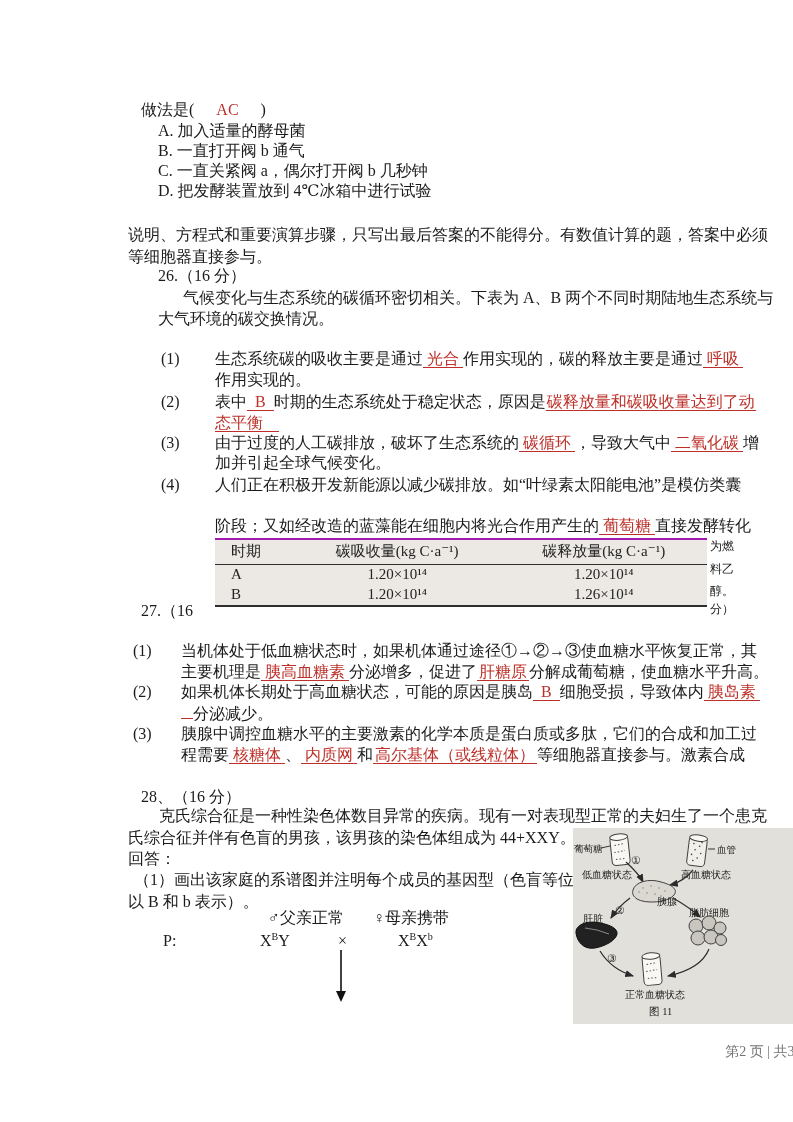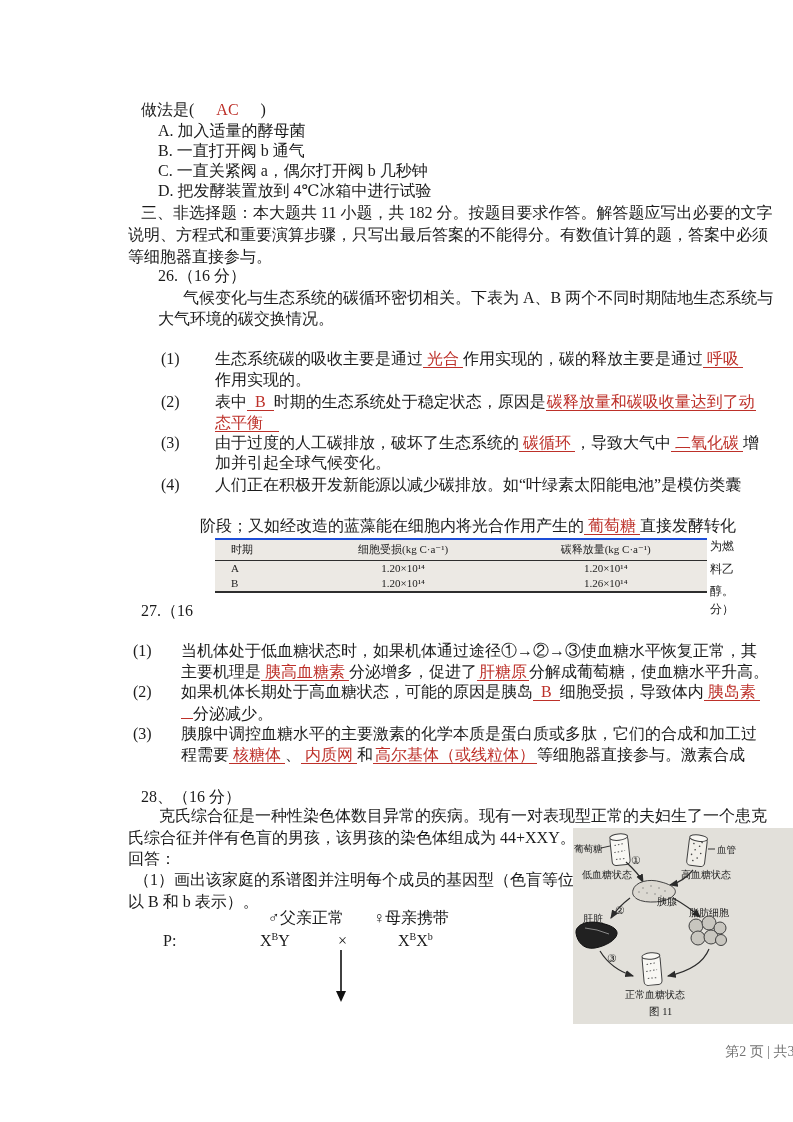--- a/index.html
+++ b/index.html
@@ -10,22 +10,22 @@
   .ln { position:absolute; white-space:nowrap; font-size:16px; line-height:20px; }
   .ln .gap25 { display:inline-block; width:22px; }
   .ino  { display:inline-block; width:54px; }
   .ino2 { display:inline-block; width:48px; }
   .ans  { color:#bd3029; border-bottom:1px solid #bd3029; padding:0 4px; }
   .ans.wide  { padding:0 8px; }
   .ans.tail  { padding-right:16px; }
   .ans.cont  { display:inline-block; width:12px; height:15px; padding:0; }
   .ctable {
     position:absolute; left:187px; top:538px; width:492px; border-collapse:collapse;
-    background:#ece9e4; font-size:11px; color:#232323;
-    border-top:2px solid #1d4ed8; border-bottom:2px solid #2e2e2e;
+    background:#ece9e4; font-size:15px; color:#232323;
+    border-top:2px solid #a21caf; border-bottom:2px solid #2e2e2e;
   }
   .ctable th { font-weight:normal; border-bottom:1.5px solid #2e2e2e; padding:2px 4px 3px; }
   .ctable td { padding:1px 4px 2px; text-align:center; }
   .ctable th:first-child, .ctable td:first-child { text-align:left; padding-left:16px; }
   .wrapcol { position:absolute; white-space:nowrap; font-size:12px; }
   .fig { position:absolute; left:545px; top:828px; width:230px; height:196px; }
   .fig svg text { fill:#222222; font-family:"Liberation Serif","DejaVu Serif",serif; }
   sup { font-size:10px; line-height:0; }
   .footer { position:absolute; left:0; right:0; top:1043px; text-align:right; font-size:14px; color:#737373; }
   .pedarrow { position:absolute; left:306px; top:948px; }
@@ -34,45 +34,44 @@
 <body>
 
 <div class="page">
 
   <div class="ln" style="left:113px;top:100px"><span>做法是(</span><span class="gap25"></span><span style="color:#bd3029">AC</span><span class="gap25"></span><span>)</span></div>
   <div class="ln" style="left:130px;top:121px">A. 加入适量的酵母菌</div>
   <div class="ln" style="left:130px;top:141px">B. 一直打开阀 b 通气</div>
   <div class="ln" style="left:130px;top:161px">C. 一直关紧阀 a，偶尔打开阀 b 几秒钟</div>
   <div class="ln" style="left:130px;top:181px">D. 把发酵装置放到 4℃冰箱中进行试验</div>
 
-  <div class="ln" style="left:113px;top:203px">三、非选择题：本大题共 11 小题，共 182 分。按题目要求作答。解答题应写出必要的文字</div>
   <div class="ln" style="left:100px;top:225px">说明、方程式和重要演算步骤，只写出最后答案的不能得分。有数值计算的题，答案中必须</div>
   <div class="ln" style="left:100px;top:247px">等细胞器直接参与。</div>
 
   <div class="ln" style="left:130px;top:266px">26.（16 分）</div>
   <div class="ln" style="left:155px;top:288px">气候变化与生态系统的碳循环密切相关。下表为 A、B 两个不同时期陆地生态系统与</div>
   <div class="ln" style="left:130px;top:309px">大气环境的碳交换情况。</div>
 
   <div class="ln" style="left:133px;top:349px"><span class="ino">(1)</span><span>生态系统碳的吸收主要是通过</span><span class="ans">光合</span><span>作用实现的，碳的释放主要是通过</span><span class="ans">呼吸</span></div>
   <div class="ln" style="left:187px;top:370px">作用实现的。</div>
 
   <div class="ln" style="left:133px;top:392px"><span class="ino">(2)</span><span>表中</span><span class="ans wide">B</span><span>时期的生态系统处于稳定状态，原因是</span><span class="ans" style="padding:0 1px">碳释放量和碳吸收量达到了动</span></div>
   <div class="ln" style="left:187px;top:413px"><span class="ans tail" style="padding-left:0">态平衡</span></div>
 
   <div class="ln" style="left:133px;top:433px"><span class="ino">(3)</span><span>由于过度的人工碳排放，破坏了生态系统的</span><span class="ans">碳循环</span><span>，导致大气中</span><span class="ans">二氧化碳</span><span>增</span></div>
   <div class="ln" style="left:187px;top:453px">加并引起全球气候变化。</div>
 
   <div class="ln" style="left:133px;top:475px"><span class="ino">(4)</span><span>人们正在积极开发新能源以减少碳排放。如“叶绿素太阳能电池”是模仿类囊</span></div>
-  <div class="ln" style="left:172px;top:516px"><span>阶段；又如经改造的蓝藻能在细胞内将光合作用产生的</span><span class="ans">葡萄糖</span><span>直接发酵转化</span></div>
+  <div class="ln" style="left:187px;top:516px"><span>阶段；又如经改造的蓝藻能在细胞内将光合作用产生的</span><span class="ans">葡萄糖</span><span>直接发酵转化</span></div>
 
   <table class="ctable">
     <thead>
       <tr>
         <th>时期</th>
-        <th>细胞受损(kg C·a⁻¹)</th>
+        <th>碳吸收量(kg C·a⁻¹)</th>
         <th>碳释放量(kg C·a⁻¹)</th>
       </tr>
     </thead>
     <tbody>
       <tr>
         <td>A</td>
         <td>1.20×10¹⁴</td>
         <td>1.20×10¹⁴</td>
       </tr>
       <tr>

